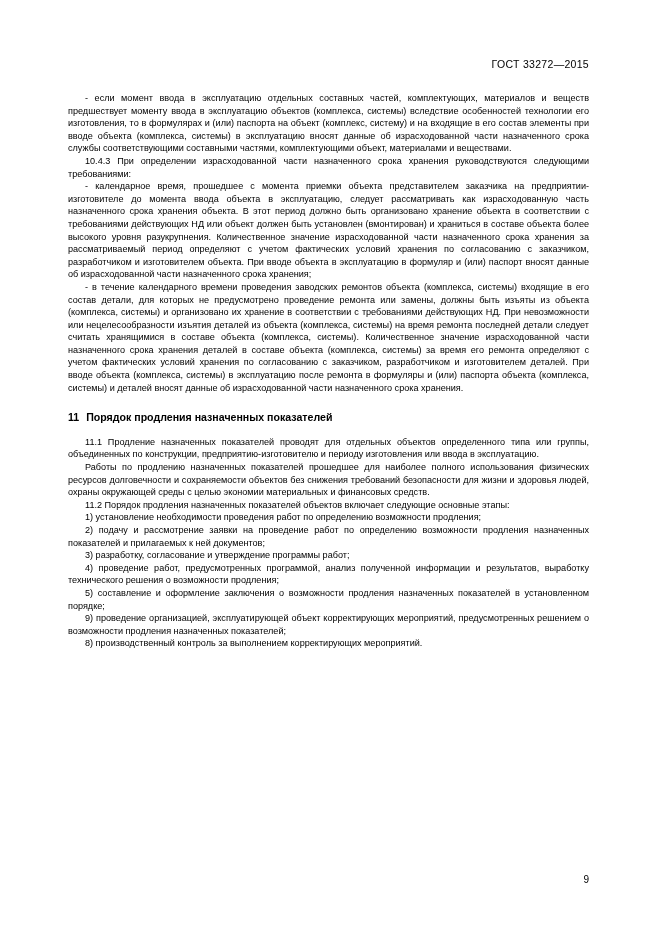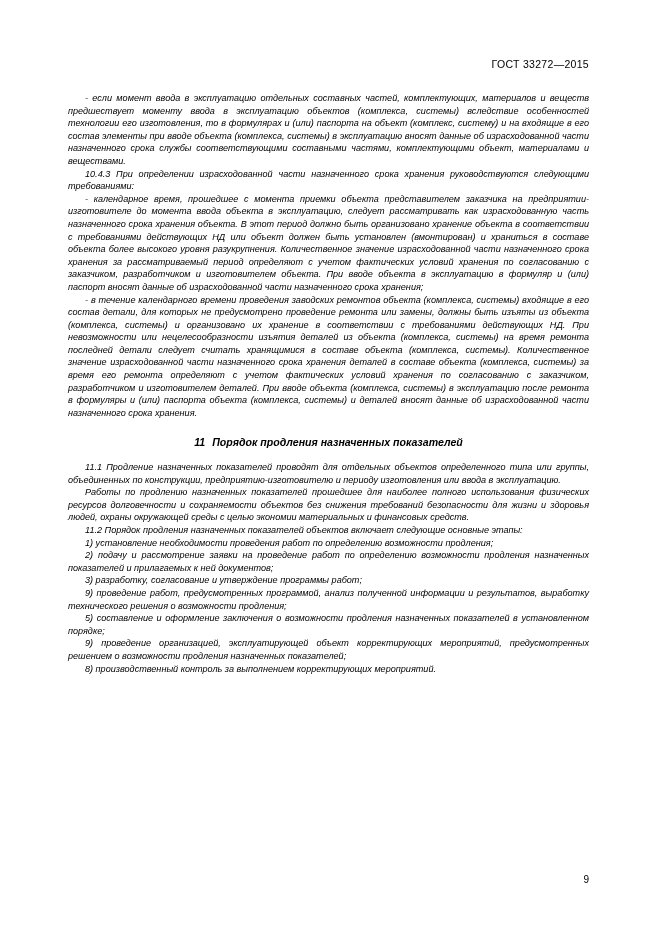--- a/index.html
+++ b/index.html
@@ -29,36 +29,35 @@
     letter-spacing: 0.3px;
     margin-bottom: 22px;
     font-family: "Liberation Sans", sans-serif;
   }
   .body-text {
     font-size: 9.1px;
     line-height: 12.6px;
     text-align: justify;
     text-justify: inter-word;
     hyphens: manual;
-    font-style: italic;
   }
   .para {
     margin: 0;
     text-indent: 0;
     text-align: justify;
   }
   .para.indent {
     text-indent: 17px;
   }
   .section-title {
     font-size: 10.6px;
     font-weight: bold;
     margin: 17px 0 12px 0;
     text-indent: 0;
-    text-align: center;
+    text-align: left;
   }
   .section-title .num {
     margin-right: 7px;
   }
   .page-number {
     position: absolute;
     right: 72px;
     bottom: 50px;
     font-size: 10px;
   }
@@ -82,21 +81,21 @@
     <div class="section-title">
       <span class="num">11</span><span>Порядок продления назначенных показателей</span>
     </div>
 
     <p class="para indent">11.1 Продление назначенных показателей проводят для отдельных объектов определенного типа или группы, объединенных по конструкции, предприятию-изготовителю и периоду изготовления или ввода в эксплуатацию.</p>
     <p class="para indent">Работы по продлению назначенных показателей прошедшее для наиболее полного использования физических ресурсов долговечности и сохраняемости объектов без снижения требований безопасности для жизни и здоровья людей, охраны окружающей среды с целью экономии материальных и финансовых средств.</p>
     <p class="para indent">11.2 Порядок продления назначенных показателей объектов включает следующие основные этапы:</p>
     <p class="para indent">1) установление необходимости проведения работ по определению возможности продления;</p>
     <p class="para indent">2) подачу и рассмотрение заявки на проведение работ по определению возможности продления назначенных показателей и прилагаемых к ней документов;</p>
     <p class="para indent">3) разработку, согласование и утверждение программы работ;</p>
-    <p class="para indent">9) проведение работ, предусмотренных программой, анализ полученной информации и результатов, выработку технического решения о возможности продления;</p>
+    <p class="para indent">4) проведение работ, предусмотренных программой, анализ полученной информации и результатов, выработку технического решения о возможности продления;</p>
     <p class="para indent">5) составление и оформление заключения о возможности продления назначенных показателей в установленном порядке;</p>
     <p class="para indent">9) проведение организацией, эксплуатирующей объект корректирующих мероприятий, предусмотренных решением о возможности продления назначенных показателей;</p>
     <p class="para indent">8) производственный контроль за выполнением корректирующих мероприятий.</p>
 
   </div>
 
   <div class="page-number">9</div>
 
 </div>
 

